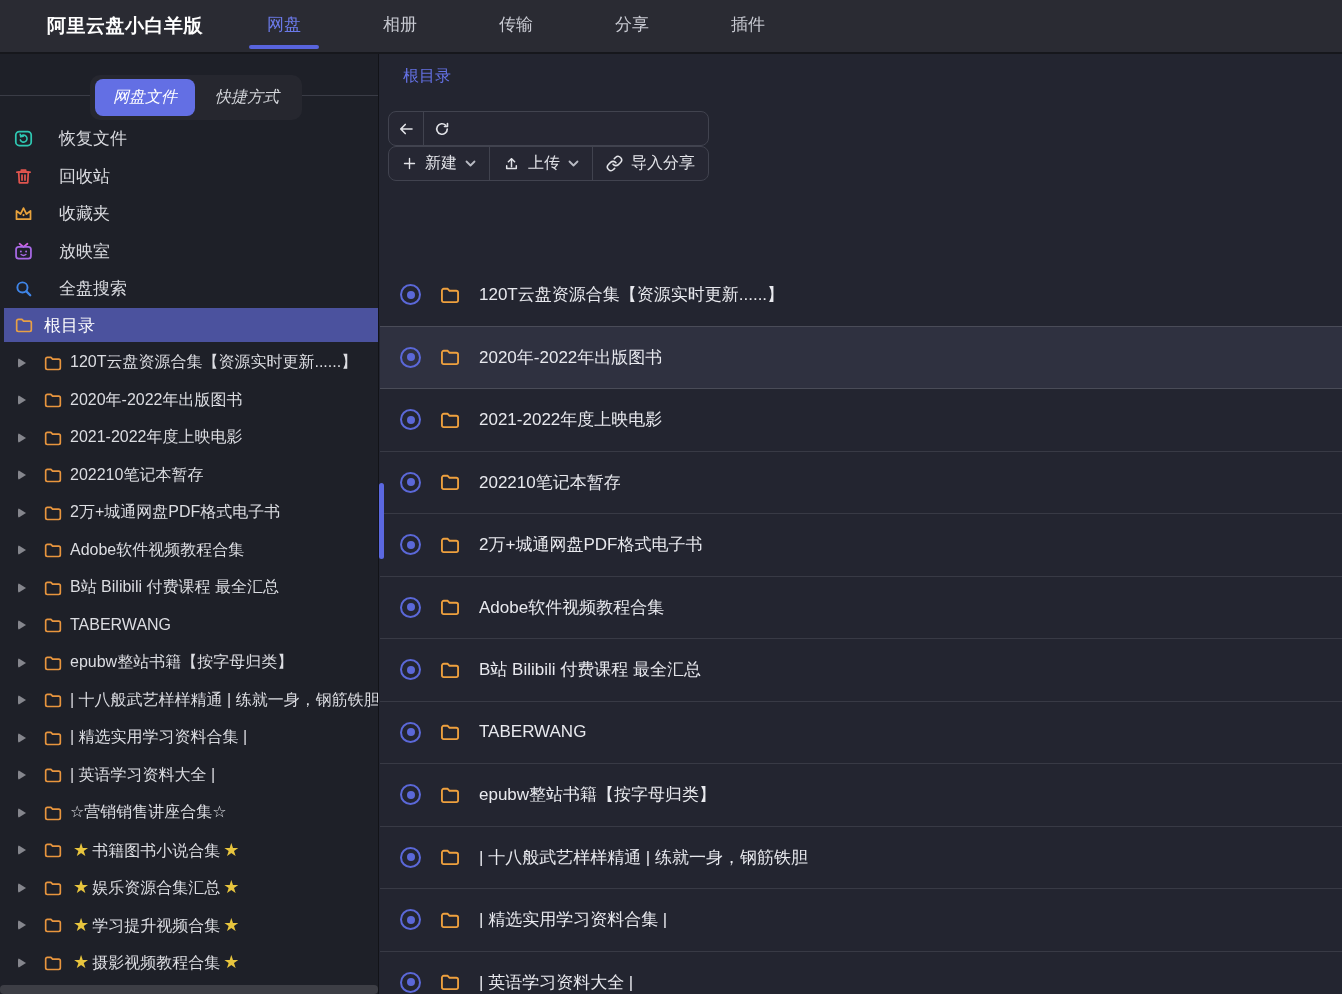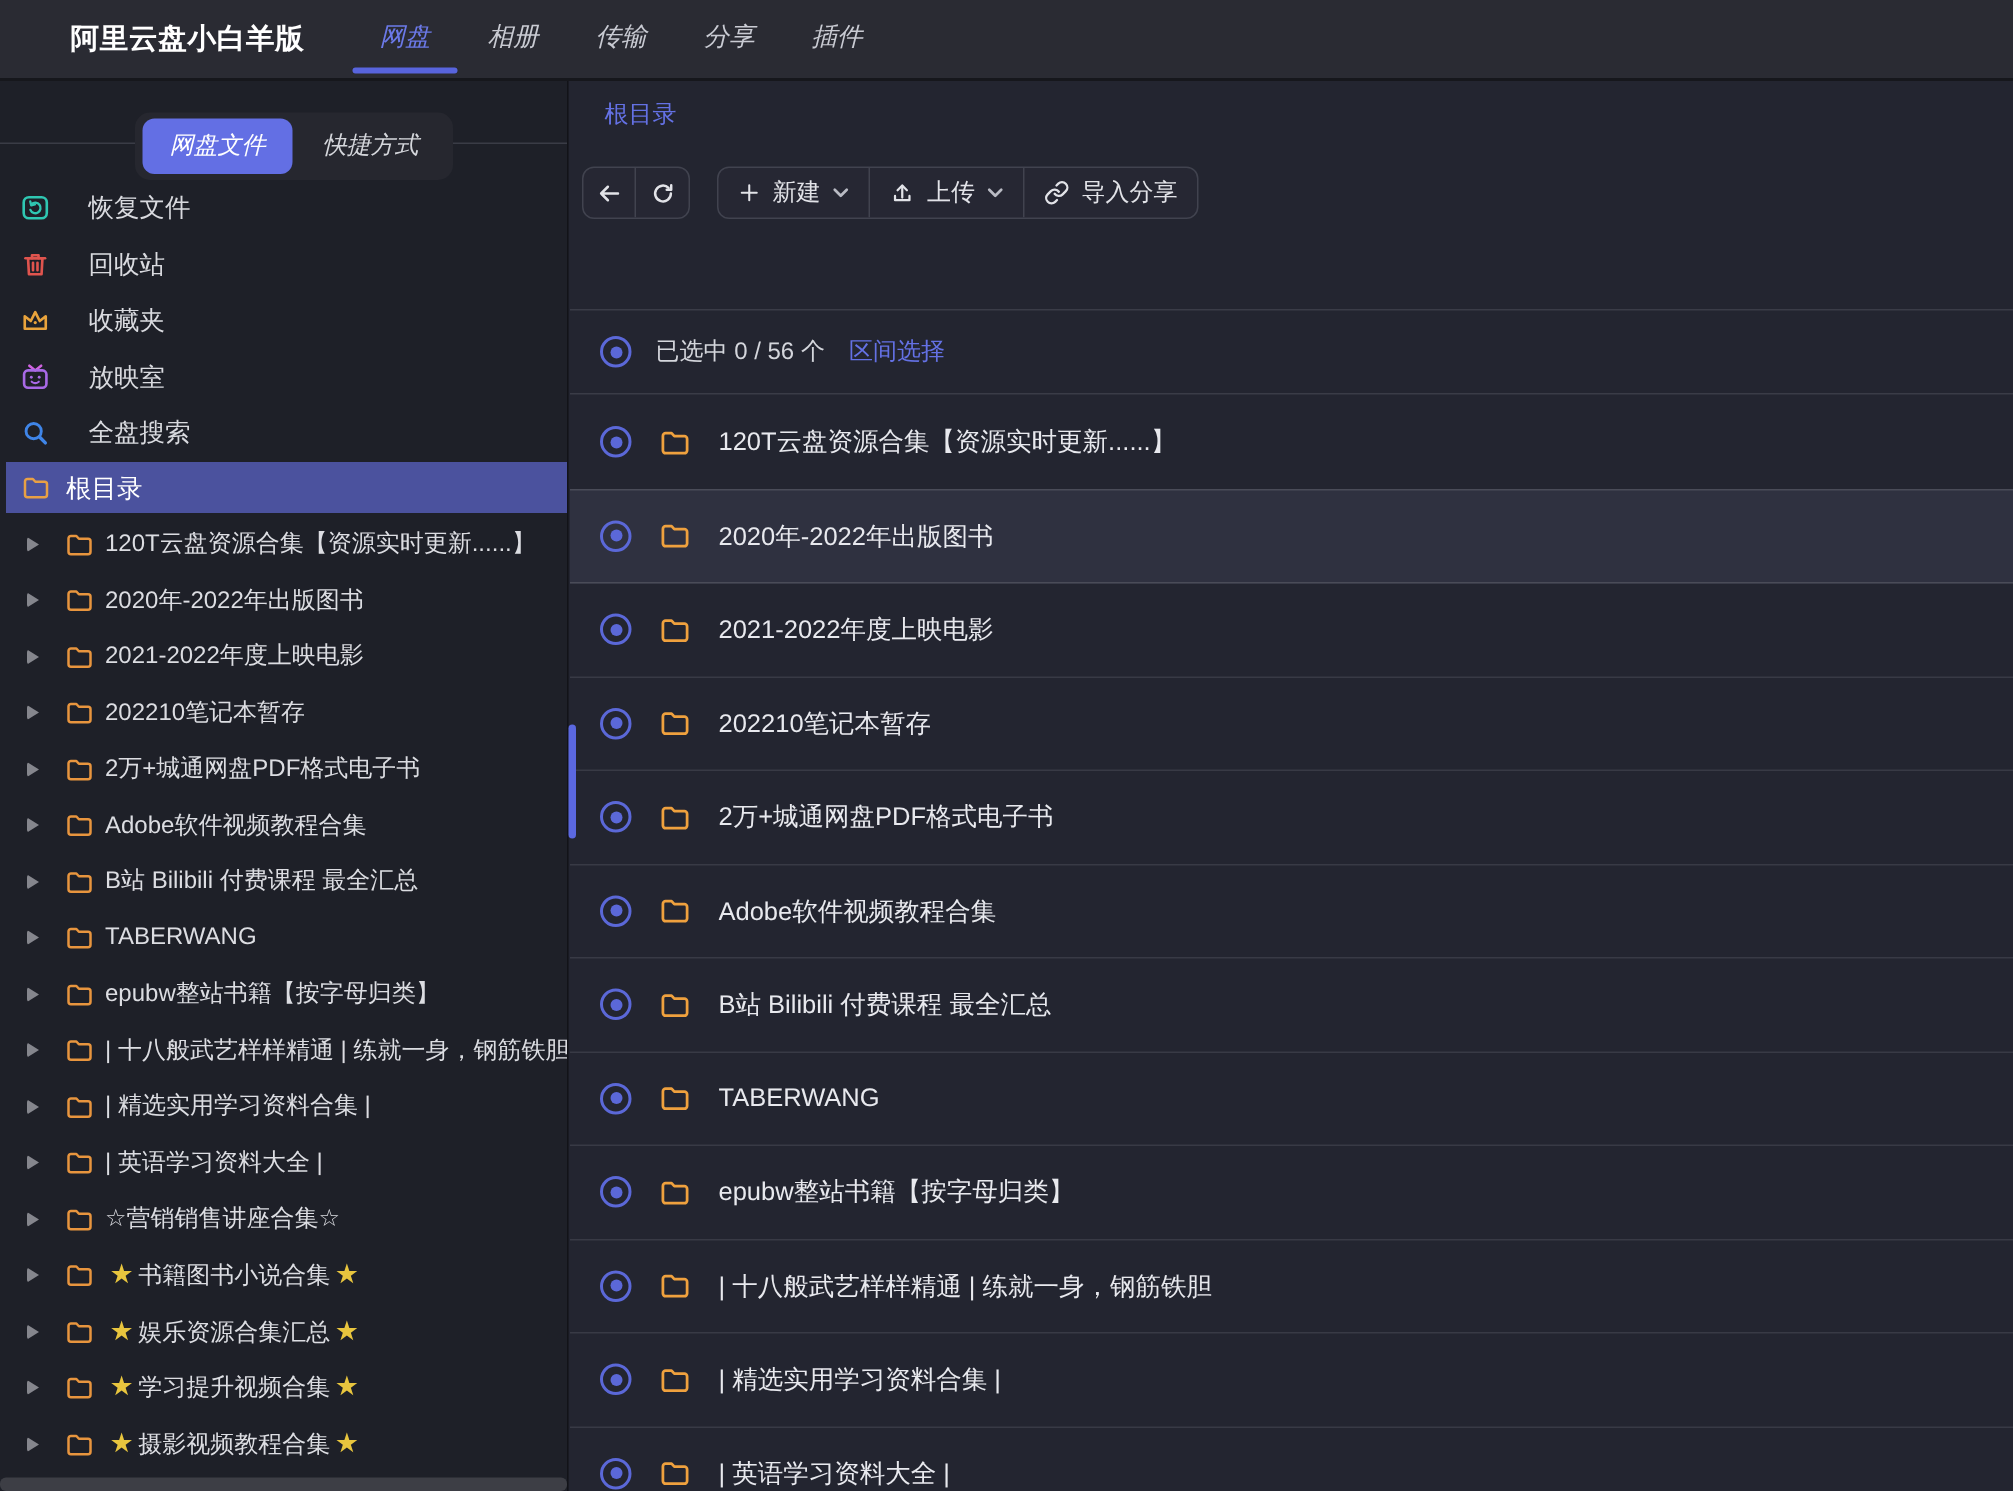--- a/index.html
+++ b/index.html
@@ -12,21 +12,21 @@
   }
   svg { display: block; flex: none; }
 
   
   .topbar {
     position: absolute; top: 0; left: 0; right: 0; height: 54px;
     background: #2a2b33; border-bottom: 2px solid #16171c;
     display: flex; align-items: center; z-index: 10;
   }
   .app-title { margin-left: 47px; font-size: 19px; font-weight: bold; color: #ffffff; letter-spacing: .5px; }
-  .tabs { display: flex; margin-left: 42px; gap: 22px; height: 52px; font-style: italic; }
+  .tabs { display: flex; margin-left: 56px; gap: 66px; height: 52px; }
   .tab { position: relative; font-size: 17px; color: #c9cbd3; padding: 0 8px; line-height: 50px; cursor: default; }
   .tab.active { color: #6b79e8; }
   .tab.active::after {
     content: ""; position: absolute; left: 50%; transform: translateX(-50%);
     bottom: 3px; width: 70px; height: 4px; border-radius: 2px; background: #5864dd;
   }
 
   
   .sidebar {
     position: absolute; top: 54px; left: 0; width: 379px; bottom: 0;
@@ -64,21 +64,21 @@
   .tree-label { overflow: hidden; white-space: nowrap; }
   .star { color: #e8c53e; font-size: 18px; margin: 0 3px; }
 
   .v-thumb { position: absolute; right: -6px; top: 429px; width: 5px; height: 76px; background: #5b68e0; border-radius: 3px; z-index: 11; }
   .h-scroll { position: absolute; bottom: 0; left: 0; width: 378px; height: 9px; background: #3d3e45; border-radius: 4px; }
 
   
   .main { position: absolute; top: 54px; left: 380px; right: 0; bottom: 0; background: #232530; overflow: hidden; }
   .breadcrumb { position: absolute; top: 12px; left: 23px; font-size: 16px; color: #6471e4; }
 
-  .toolbar { position: absolute; top: 57px; left: 8px; display: flex; gap: 18px; }
+  .toolbar { position: absolute; top: 57px; left: 8px; display: flex; gap: 0; flex-direction: column; }
   .btn-group {
     display: flex; align-items: stretch; height: 35px;
     border: 1px solid #41434f; border-radius: 8px; background: #262733; overflow: hidden;
   }
   .tb-btn {
     display: flex; align-items: center; justify-content: center; gap: 8px;
     padding: 0 13px; color: #e2e3e8; font-size: 16px; border-right: 1px solid #41434f; white-space: nowrap;
   }
   .tb-btn:last-child { border-right: none; }
   .icon-btn { width: 35px; padding: 0; }
@@ -366,25 +366,20 @@
           <g fill="none" stroke="#e2e3e8" stroke-width="2.2" stroke-linecap="round" stroke-linejoin="round">
             <path d="M10 13a5 5 0 0 0 7.54.54l3-3a5 5 0 0 0-7.07-7.07l-1.72 1.71"></path>
             <path d="M14 11a5 5 0 0 0-7.54-.54l-3 3a5 5 0 0 0 7.07 7.07l1.71-1.71"></path>
           </g>
         </svg>
         <span>导入分享</span>
       </div>
     </div>
   </div>
 
-  <div class="selection-bar">
-    <span class="radio"></span>
-    <span class="sel-text">已选中 0 / 56 个</span>
-    <span class="range-link">区间选择</span>
-  </div>
 
   <div class="file-list">
 
       <div class="file-row">
         <span class="radio"></span>
         <svg width="22" height="22" viewBox="0 0 24 24">
           <path d="M3.2 7.2a2 2 0 0 1 2-2h4.3l2 2.2h7.3a2 2 0 0 1 2 2v8.4a2 2 0 0 1-2 2H5.2a2 2 0 0 1-2-2z" fill="none" stroke="#efa13e" stroke-width="2" stroke-linejoin="round"></path>
         </svg>
         <span class="file-label">120T云盘资源合集【资源实时更新......】</span>
       </div>

